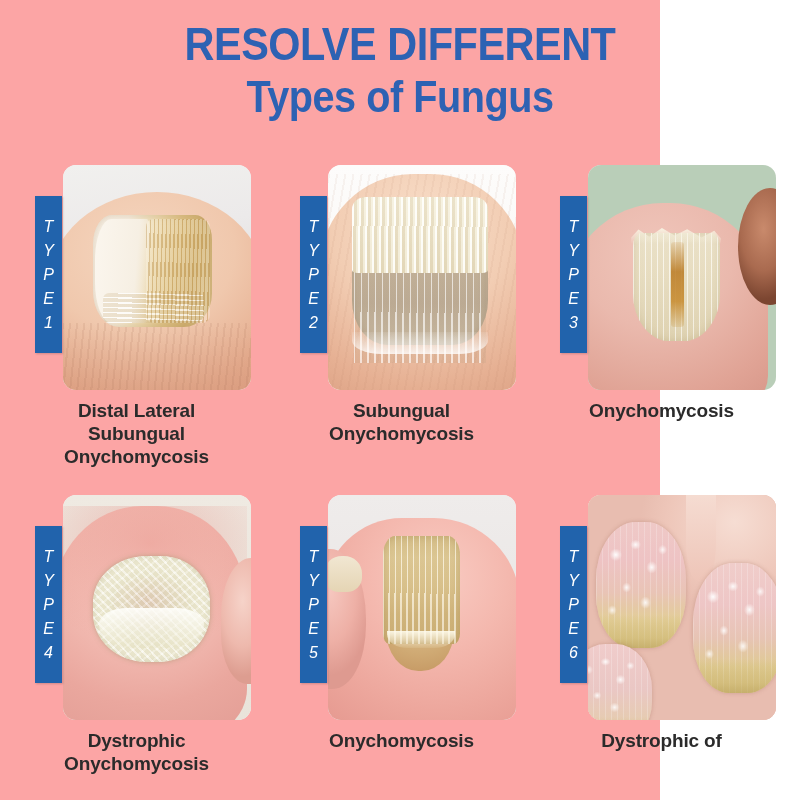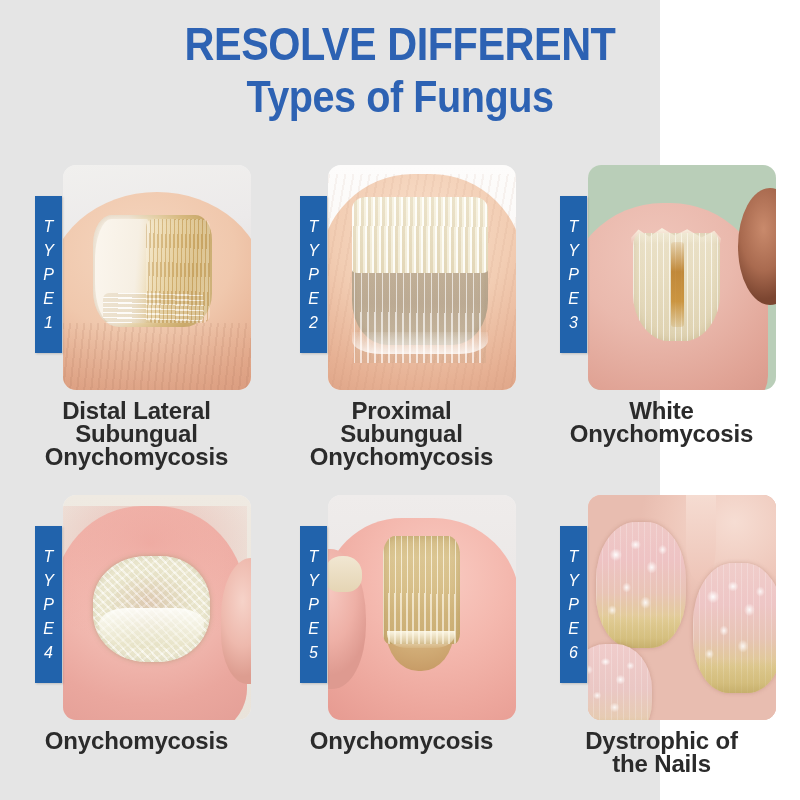--- a/index.html
+++ b/index.html
@@ -9,21 +9,21 @@
     height: 800px;
     background: #ffffff;
     font-family: "Liberation Sans", sans-serif;
     overflow: hidden;
   }
 
   #poster {
     position: relative;
     width: 660px;
     height: 800px;
-    background: #e5e5e5;
+    background: #fca5a5;
   }
 
   
   .title-block {
     position: absolute;
     top: 18px;
     left: 0;
     width: 800px;
     text-align: center;
   }
@@ -110,21 +110,21 @@
   }
 
   
   .caption {
     position: absolute;
     top: 234px;
     left: 0;
     width: 253px;
     text-align: center;
     color: #2b2b2b;
-    font-size: 24px;
+    font-size: 19px;
     line-height: 23px;
     font-weight: bold;
     letter-spacing: -0.15px;
   }
   .caption span { display: block; white-space: nowrap; }
 
   
 
   
   .p1 { background: linear-gradient(170deg, #f1f0ee 0%, #eceaea 32%, #e8e5e4 46%, #efedeb 60%, #f4f2f0 100%); }
@@ -397,21 +397,20 @@
           </div>
         </div>
         <div class="type-badge">
           <span>T</span>
           <span>Y</span>
           <span>P</span>
           <span>E</span>
           <span>2</span>
         </div>
         <div class="caption">
-          <span>Proximal</span>
           <span>Subungual</span>
           <span>Onychomycosis</span>
         </div>
       </div>
 
       <div class="cell c2">
         <div class="photo-card">
           <div class="photo p3">
             <div class="toe"></div>
               <div class="toe2"></div>
@@ -421,21 +420,20 @@
           </div>
         </div>
         <div class="type-badge">
           <span>T</span>
           <span>Y</span>
           <span>P</span>
           <span>E</span>
           <span>3</span>
         </div>
         <div class="caption">
-          <span>White</span>
           <span>Onychomycosis</span>
         </div>
       </div>
 
     </div>
 
     <div class="row">
 
       <div class="cell c0">
         <div class="photo-card">
@@ -447,20 +445,21 @@
           </div>
         </div>
         <div class="type-badge">
           <span>T</span>
           <span>Y</span>
           <span>P</span>
           <span>E</span>
           <span>4</span>
         </div>
         <div class="caption">
+          <span>Dystrophic</span>
           <span>Onychomycosis</span>
         </div>
       </div>
 
       <div class="cell c1">
         <div class="photo-card">
           <div class="photo p5">
             <div class="toe"></div>
               <div class="toe-left"></div>
               <div class="small-nail"></div>
@@ -492,19 +491,18 @@
         </div>
         <div class="type-badge">
           <span>T</span>
           <span>Y</span>
           <span>P</span>
           <span>E</span>
           <span>6</span>
         </div>
         <div class="caption">
           <span>Dystrophic of</span>
-          <span>the Nails</span>
         </div>
       </div>
 
     </div>
   </div>
 </div>
 
 </body></html>

